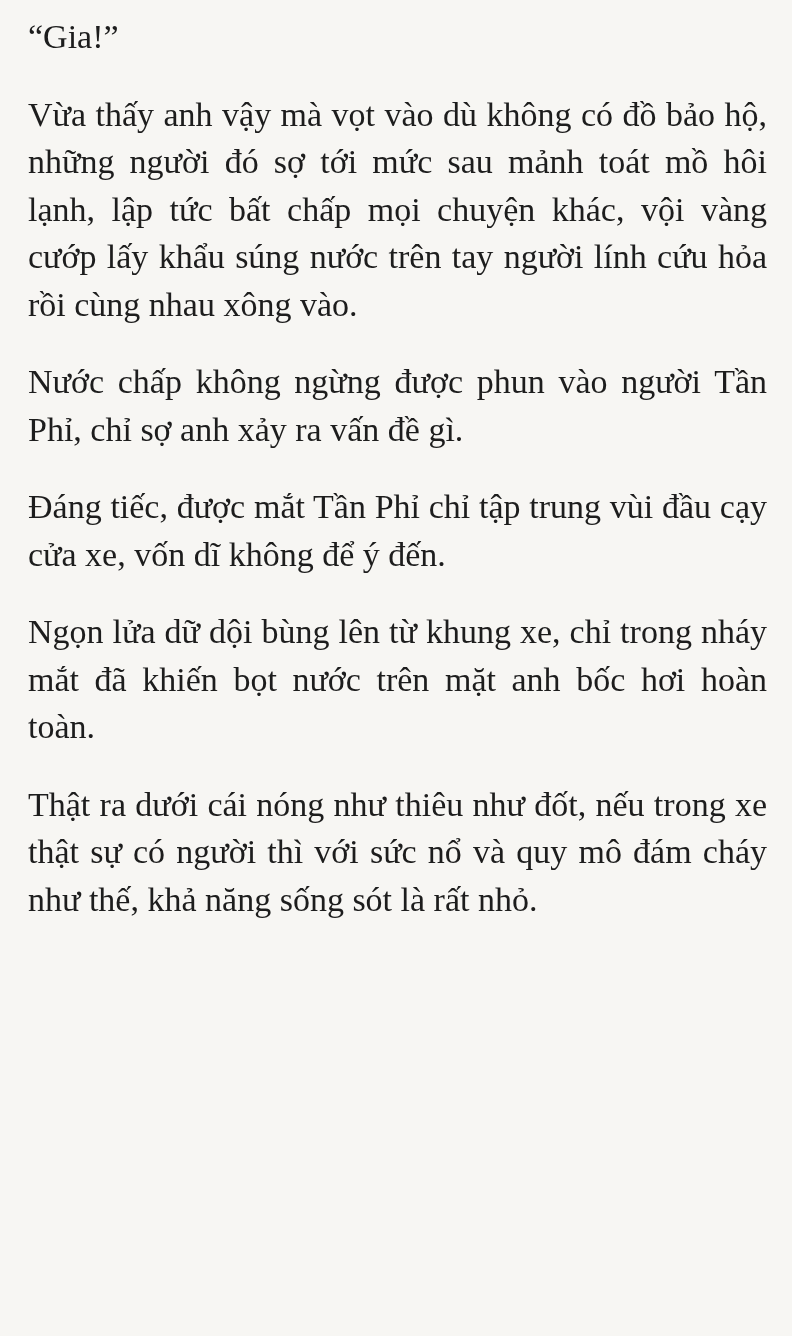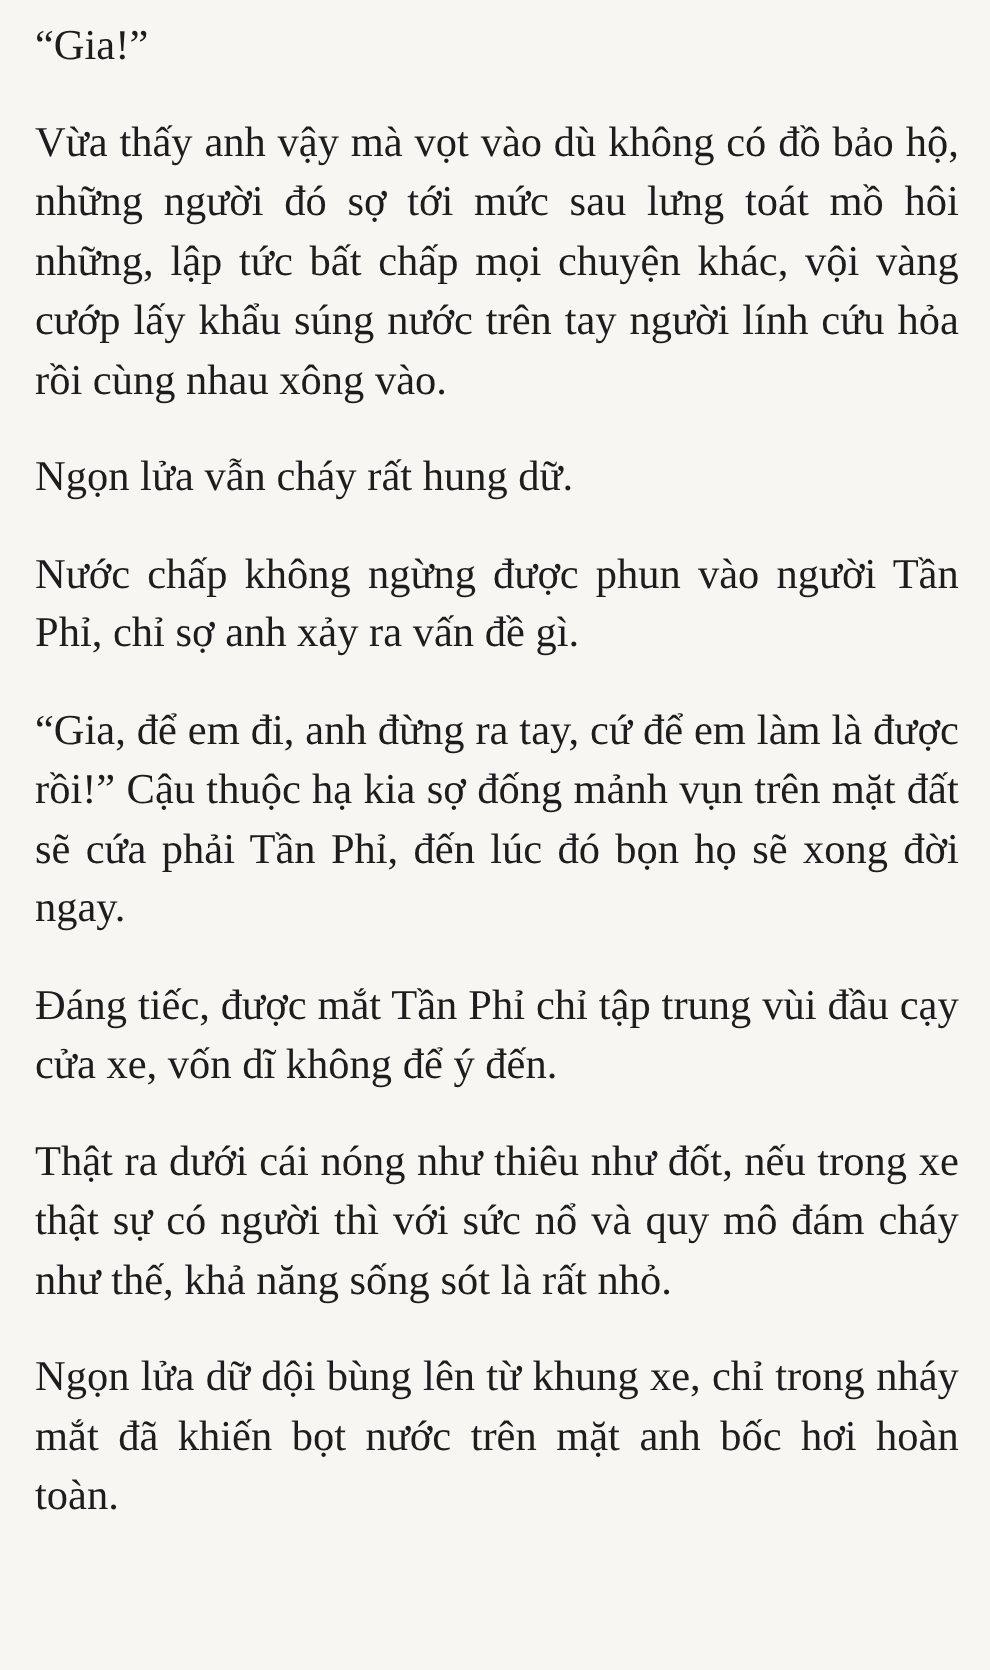--- a/index.html
+++ b/index.html
@@ -27,20 +27,18 @@
   .reader-page p {
     margin: 0 0 30px 0;
     padding: 0;
   }
 </style>
 </head>
 <body style="background: rgb(247, 246, 243);">
 
 <div class="reader-page" style="color: rgb(29, 29, 29);">
   <p>“Gia!”</p>
-  <p>Vừa thấy anh vậy mà vọt vào dù không có đồ bảo hộ, những người đó sợ tới mức sau lưng toát mồ hôi những, lập tức bất chấp mọi chuyện khác, vội vàng cướp lấy khẩu súng nước trên tay người lính cứu hỏa rồi cùng nhau xông vào.</p>
-  <p>Ngọn lửa vẫn cháy rất hung dữ.</p>
+  <p>Vừa thấy anh vậy mà vọt vào dù không có đồ bảo hộ, những người đó sợ tới mức sau mảnh toát mồ hôi lạnh, lập tức bất chấp mọi chuyện khác, vội vàng cướp lấy khẩu súng nước trên tay người lính cứu hỏa rồi cùng nhau xông vào.</p>
   <p>Nước chấp không ngừng được phun vào người Tần Phỉ, chỉ sợ anh xảy ra vấn đề gì.</p>
-  <p>“Gia, để em đi, anh đừng ra tay, cứ để em làm là được rồi!” Cậu thuộc hạ kia sợ đống mảnh vụn trên mặt đất sẽ cứa phải Tần Phỉ, đến lúc đó bọn họ sẽ xong đời ngay.</p>
   <p>Đáng tiếc, được mắt Tần Phỉ chỉ tập trung vùi đầu cạy cửa xe, vốn dĩ không để ý đến.</p>
+  <p>Ngọn lửa dữ dội bùng lên từ khung xe, chỉ trong nháy mắt đã khiến bọt nước trên mặt anh bốc hơi hoàn toàn.</p>
   <p>Thật ra dưới cái nóng như thiêu như đốt, nếu trong xe thật sự có người thì với sức nổ và quy mô đám cháy như thế, khả năng sống sót là rất nhỏ.</p>
-  <p>Ngọn lửa dữ dội bùng lên từ khung xe, chỉ trong nháy mắt đã khiến bọt nước trên mặt anh bốc hơi hoàn toàn.</p>
 </div>
 
 </body></html>

